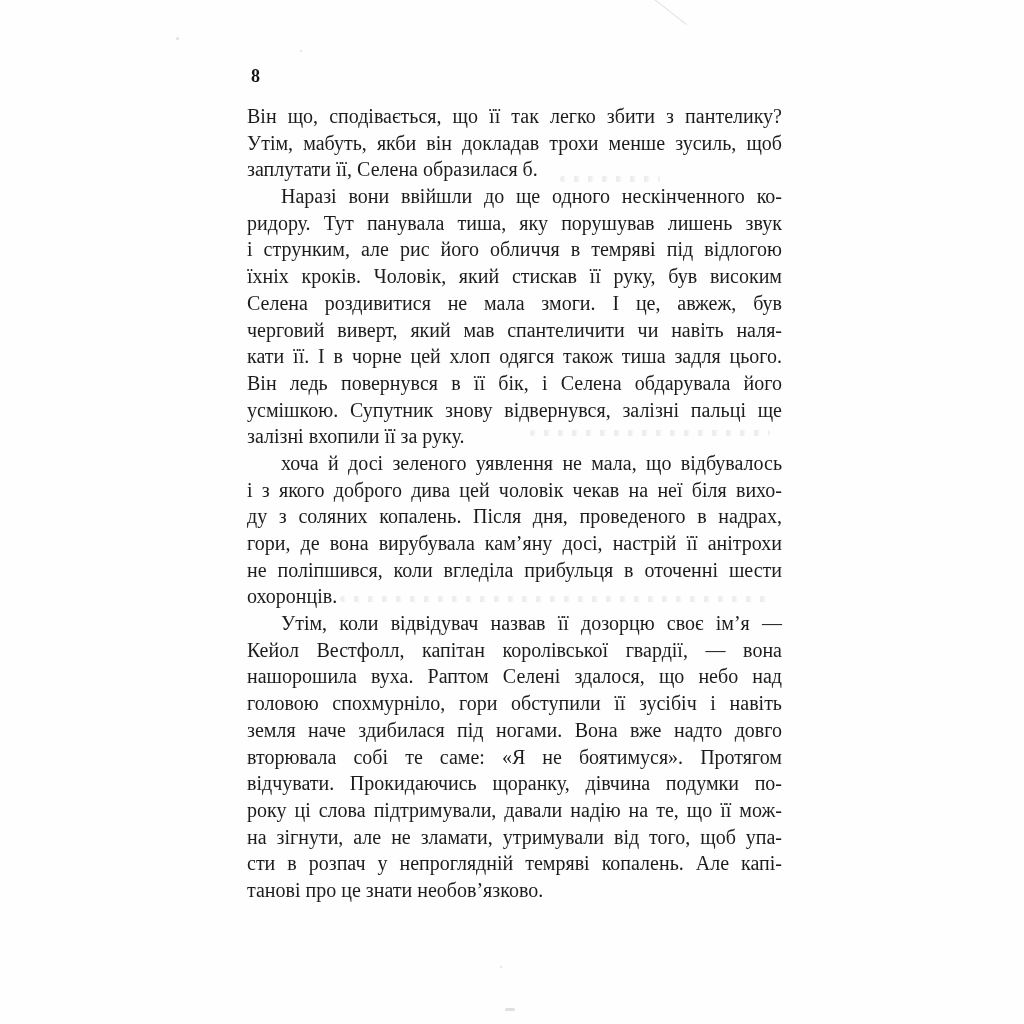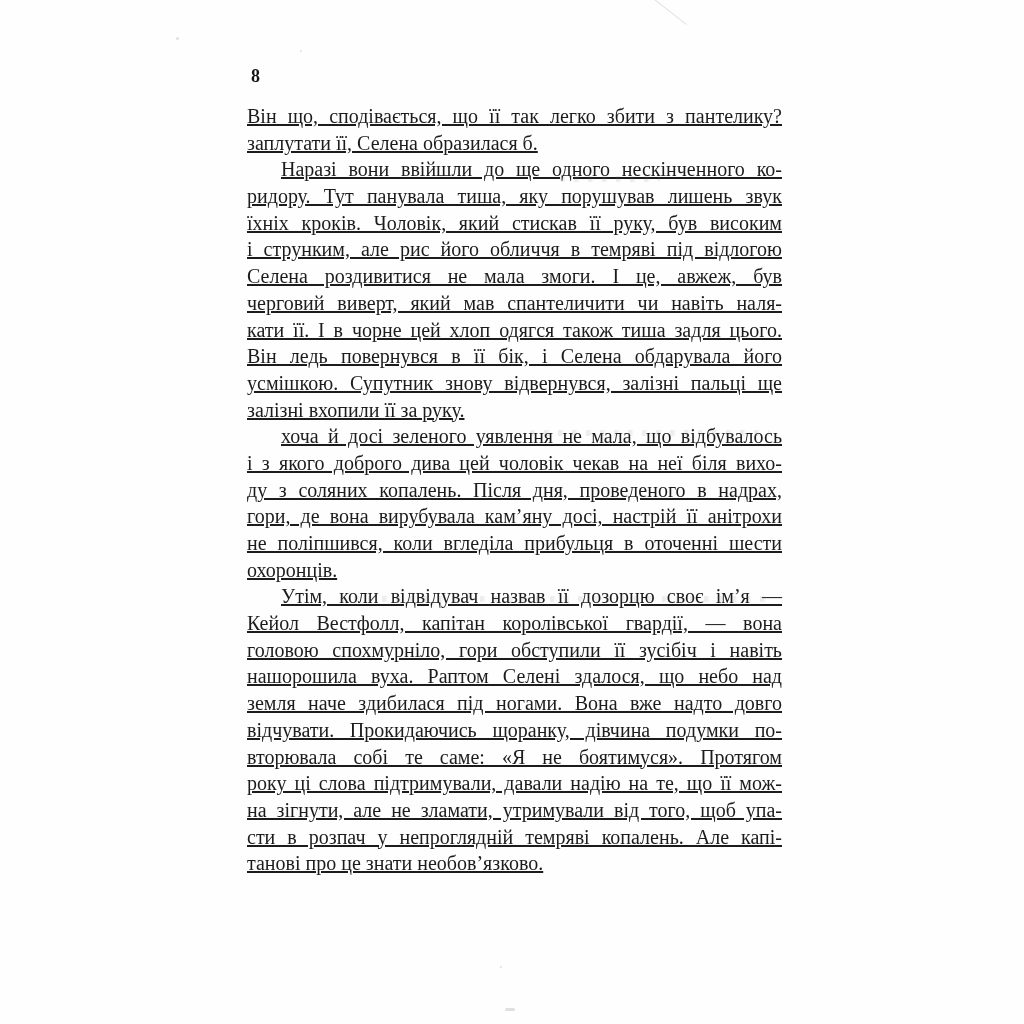--- a/index.html
+++ b/index.html
@@ -36,21 +36,20 @@
   .para {
     margin: 0;
     padding: 0;
   }
   .line {
     text-align: justify;
     text-align-last: justify;
     white-space: normal;
     height: 26.7px;
     overflow: visible;
-    text-decoration: underline;
   }
   .line.last {
     text-align: right;
     text-align-last: left;
   }
   .para.indent .line:first-child {
     text-indent: 34px;
   }
   
   .artifact {
@@ -84,50 +83,51 @@
 </head>
 <body>
 
 <div class="scan-page">
 
   <div class="page-number">8</div>
 
   <div class="text-block">
       <div class="para">
         <div class="line">Він що, сподівається, що її так легко збити з пантелику?</div>
+        <div class="line">Утім, мабуть, якби він докладав трохи менше зусиль, щоб</div>
         <div class="line last">заплутати її, Селена образилася б.</div>
       </div>
       <div class="para indent">
         <div class="line">Наразі вони ввійшли до ще одного нескінченного ко-</div>
         <div class="line">ридору. Тут панувала тиша, яку порушував лишень звук</div>
+        <div class="line">і струнким, але рис його обличчя в темряві під відлогою</div>
         <div class="line">їхніх кроків. Чоловік, який стискав її руку, був високим</div>
-        <div class="line">і струнким, але рис його обличчя в темряві під відлогою</div>
         <div class="line">Селена роздивитися не мала змоги. І це, авжеж, був</div>
         <div class="line">черговий виверт, який мав спантеличити чи навіть наля-</div>
         <div class="line">кати її. І в чорне цей хлоп одягся також тиша задля цього.</div>
         <div class="line">Він ледь повернувся в її бік, і Селена обдарувала його</div>
         <div class="line">усмішкою. Супутник знову відвернувся, залізні пальці ще</div>
         <div class="line last">залізні вхопили її за руку.</div>
       </div>
       <div class="para indent">
         <div class="line">хоча й досі зеленого уявлення не мала, що відбувалось</div>
         <div class="line">і з якого доброго дива цей чоловік чекав на неї біля вихо-</div>
         <div class="line">ду з соляних копалень. Після дня, проведеного в надрах,</div>
         <div class="line">гори, де вона вирубувала кам’яну досі, настрій її анітрохи</div>
         <div class="line">не поліпшився, коли вгледіла прибульця в оточенні шести</div>
         <div class="line last">охоронців.</div>
       </div>
       <div class="para indent">
         <div class="line">Утім, коли відвідувач назвав її дозорцю своє ім’я —</div>
         <div class="line">Кейол Вестфолл, капітан королівської гвардії, — вона</div>
+        <div class="line">нашорошила вуха. Раптом Селені здалося, що небо над</div>
         <div class="line">головою спохмурніло, гори обступили її зусібіч і навіть</div>
-        <div class="line">нашорошила вуха. Раптом Селені здалося, що небо над</div>
         <div class="line">земля наче здибилася під ногами. Вона вже надто довго</div>
+        <div class="line">вторювала собі те саме: «Я не боятимуся». Протягом</div>
         <div class="line">відчувати. Прокидаючись щоранку, дівчина подумки по-</div>
-        <div class="line">вторювала собі те саме: «Я не боятимуся». Протягом</div>
         <div class="line">року ці слова підтримували, давали надію на те, що її мож-</div>
         <div class="line">на зігнути, але не зламати, утримували від того, щоб упа-</div>
         <div class="line">сти в розпач у непроглядній темряві копалень. Але капі-</div>
         <div class="line last">танові про це знати необов’язково.</div>
       </div>
     </div>
 
   <div class="artifact" style="left:176px; top:37px; width:3px; height:3px;"></div>
   <div class="artifact" style="left:300px; top:50px; width:2px; height:2px;"></div>
   <div class="scratch" style="left:640px; top:8px;"></div>

